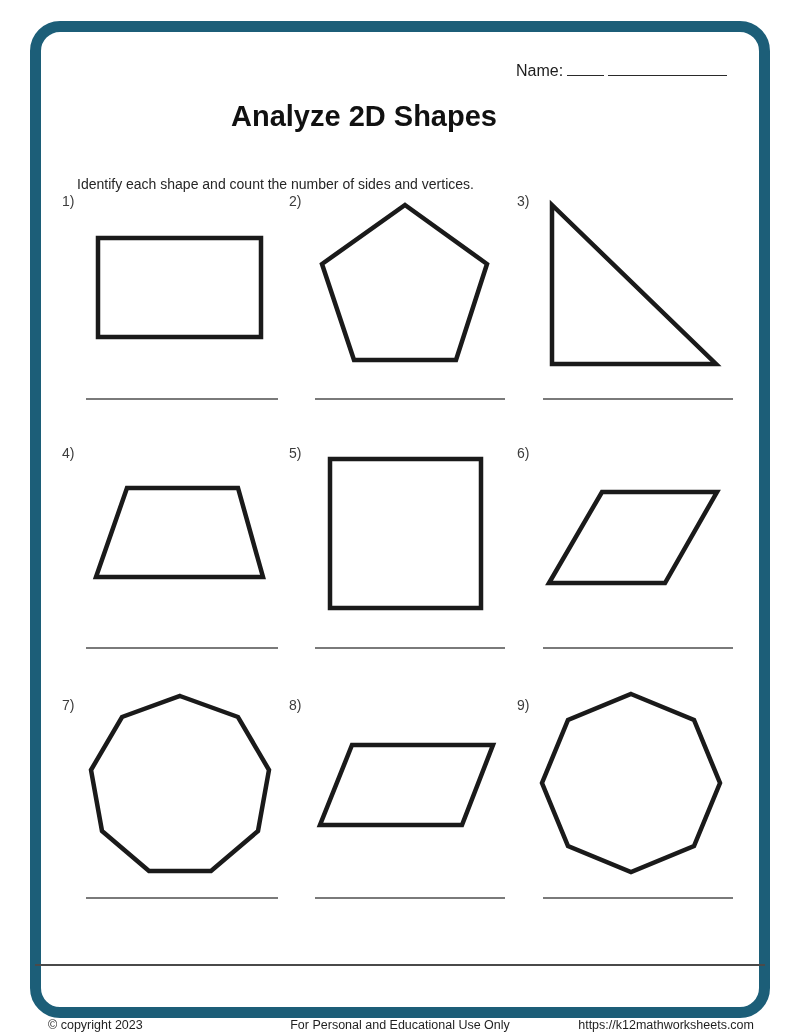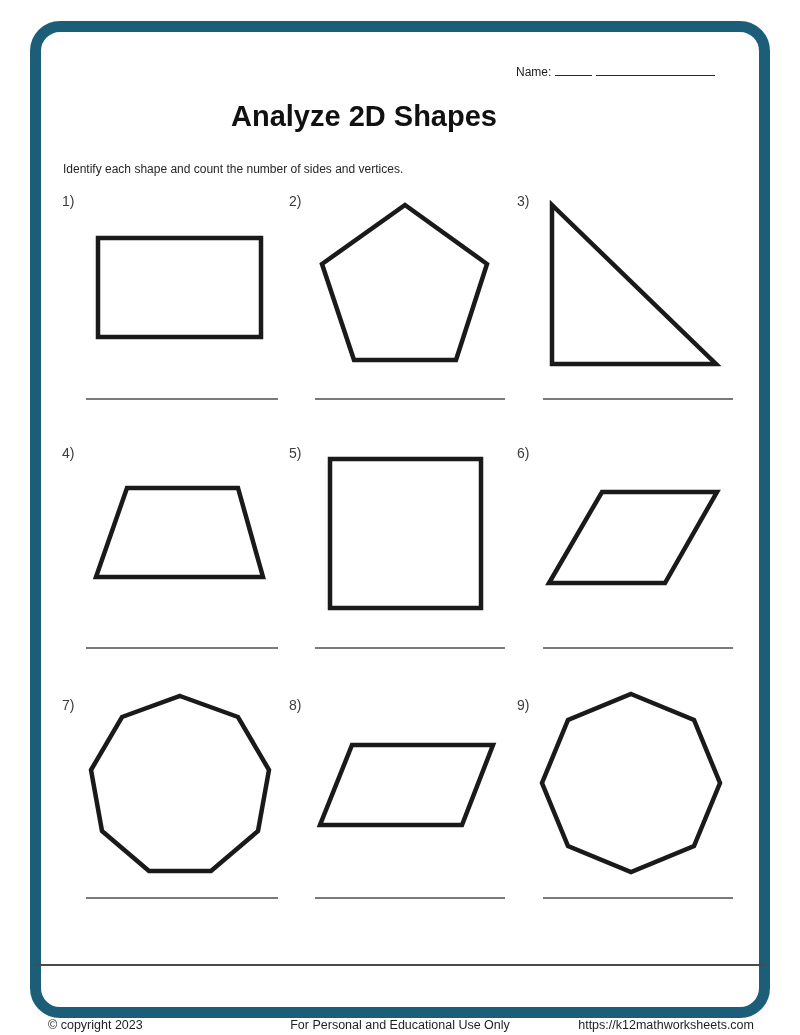--- a/index.html
+++ b/index.html
@@ -5,31 +5,31 @@
   html,body{margin:0;padding:0;background:#ffffff;}
   .page{
     position:relative;width:800px;height:1035px;background:#ffffff;
     font-family:"Liberation Sans",sans-serif;overflow:hidden;
   }
   .frame{
     position:absolute;left:30px;top:21px;width:740px;height:997px;
     border:11px solid #1c5e78;border-radius:30px;box-sizing:border-box;
     pointer-events:none;
   }
-  .name-row{position:absolute;left:516px;top:60px;font-size:12px;color:#1c1c1c;text-align:right;}
+  .name-row{position:absolute;left:516px;top:60px;font-size:16px;color:#1c1c1c;text-align:right;}
   .name-row .lbl{vertical-align:baseline;}
   .name-underline{display:inline-block;border-bottom:1.6px solid #2a2a2a;height:15px;}
   .seg1{width:37px;margin-left:4px;}
   .seg2{width:119px;margin-left:4px;}
   .title{
     position:absolute;left:0;top:100px;width:728px;margin:0;text-align:center;
     font-size:29px;font-weight:700;color:#111;letter-spacing:0px;
   }
   .instructions{
-    position:absolute;left:61px;top:160px;margin:2px;font-size:12px;color:#262626;
+    position:absolute;left:61px;top:160px;margin:16px;font-size:14px;color:#262626;
   }
   #shapes-canvas{position:absolute;left:0;top:0;width:800px;height:1035px;}
   #shapes-canvas polygon{fill:none;stroke:#1a1a1a;stroke-width:4.5;stroke-linejoin:miter;}
   .q-label{position:absolute;font-size:14px;color:#3c3c3c;}
   .answer-line{position:absolute;height:2px;background:#7a7a7a;}
   .footer-rule{position:absolute;left:35px;top:964px;width:730px;height:2px;background:#4a4a4a;}
   .footer-text{position:absolute;top:1018px;font-size:12.5px;color:#1f1f1f;}
   .foot-left{left:48px;}
   .foot-center{left:0;width:800px;text-align:center;}
   .foot-right{right:46px;margin-left:20px;}

